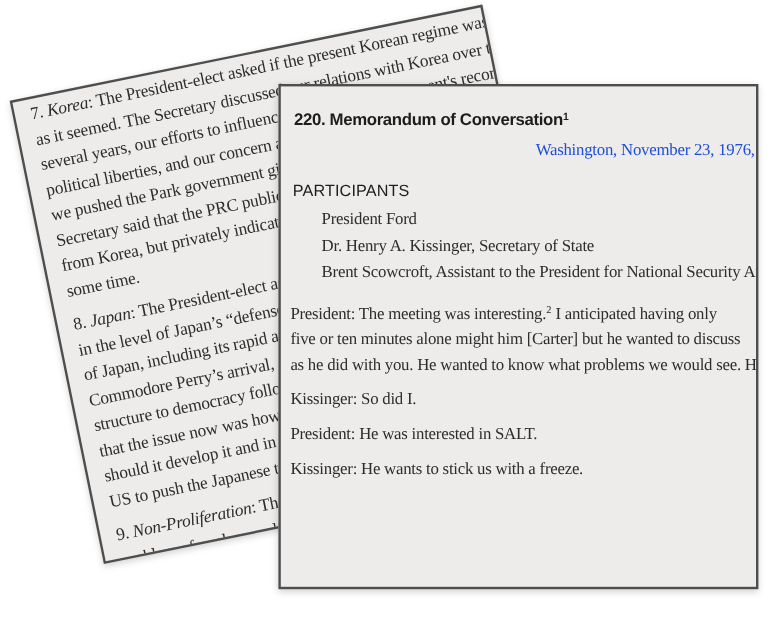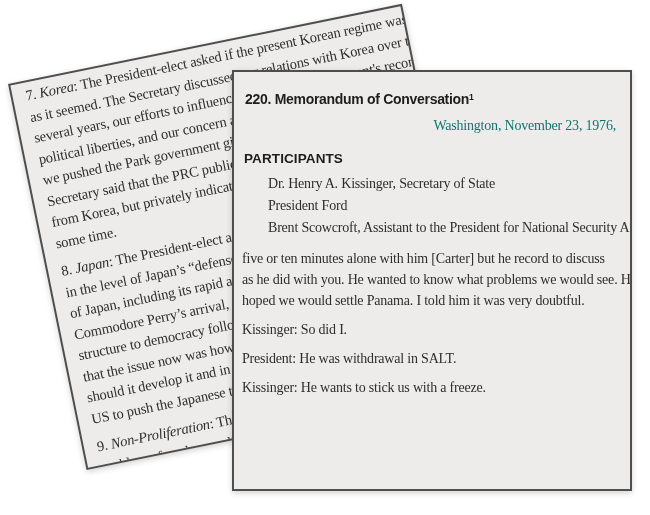--- a/index.html
+++ b/index.html
@@ -38,27 +38,27 @@
   .doc-title{
     font-family:"Liberation Sans","DejaVu Sans",sans-serif;
     font-weight:bold;font-size:14px;line-height:20px;
     letter-spacing:-0.3px;color:#1e1d1b;
     margin:2px 0 0 3px;white-space:nowrap;
   }
   .doc-title .fn-sup{
     font-size:62%;vertical-align:0.5em;letter-spacing:0;
   }
   .dateline{
-    font-size:14px;line-height:20px;color:#0f766e;
-    text-align:right;padding-right:14px;margin-top:7px;
+    font-size:14px;line-height:20px;color:#1d4ed8;
+    text-align:right;padding-right:1px;margin-top:7px;
     letter-spacing:-0.2px;white-space:nowrap;
   }
   .sec-head{
     font-family:"Liberation Sans","DejaVu Sans",sans-serif;
-    font-weight:bold;font-size:13.5px;line-height:17px;
+    font-weight:normal;font-size:13.5px;line-height:17px;
     color:#1e1d1b;margin:14px 0 0 2px;letter-spacing:0.1px;
   }
   .ind-line{
     font-size:14px;line-height:22px;letter-spacing:-0.2px;
     color:#2e2d2b;margin-left:26px;white-space:nowrap;
   }
   .plist{margin-top:6px;}
   .subj-line{margin-top:6px;}
   .dlg-para{margin:8px 0 0 0;}
   .dlg-para.first{margin-top:9px;}
@@ -105,35 +105,35 @@
 </div>
 
 <div class="page" id="front-page">
 
   <div class="doc-title"><span>220. Memorandum of Conversation</span><span class="fn-sup">1</span></div>
 
   <div class="dateline">Washington, November 23, 1976,</div>
 
   <div class="sec-head">PARTICIPANTS</div>
   <div class="plist">
+    <div class="ind-line">President Ford</div>
     <div class="ind-line">Dr. Henry A. Kissinger, Secretary of State</div>
-    <div class="ind-line">President Ford</div>
     <div class="ind-line">Brent Scowcroft, Assistant to the President for National Security Affairs</div>
   </div>
 
 
   <div class="dlg-para first">
-    <div class="dln">five or ten minutes alone with him [Carter] but he record to discuss</div>
+    <div class="dln"><span>President: The meeting was interesting.</span><span class="fn-sup">2</span><span> I anticipated having only</span></div>
+    <div class="dln">five or ten minutes alone might him [Carter] but he wanted to discuss</div>
     <div class="dln">as he did with you. He wanted to know what problems we would see. He</div>
-    <div class="dln">hoped we would settle Panama. I told him it was very doubtful.</div>
   </div>
 
   <div class="dlg-para">
     <div class="dln">Kissinger: So did I.</div>
   </div>
   <div class="dlg-para">
-    <div class="dln">President: He was withdrawal in SALT.</div>
+    <div class="dln">President: He was interested in SALT.</div>
   </div>
   <div class="dlg-para">
     <div class="dln">Kissinger: He wants to stick us with a freeze.</div>
   </div>
 
 </div>
 
 </body></html>

